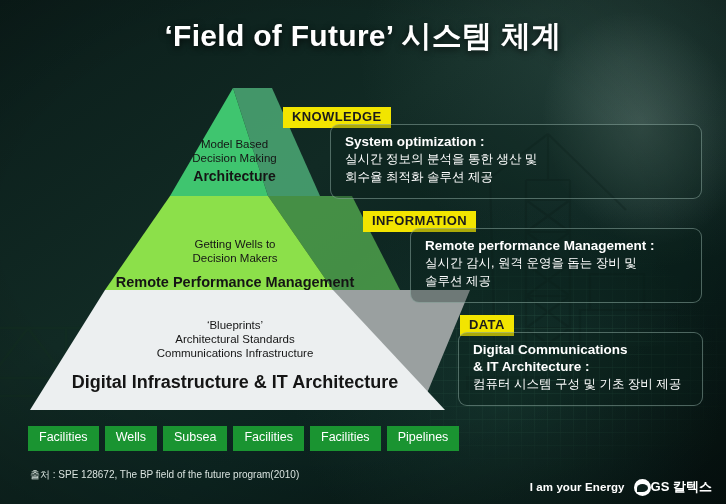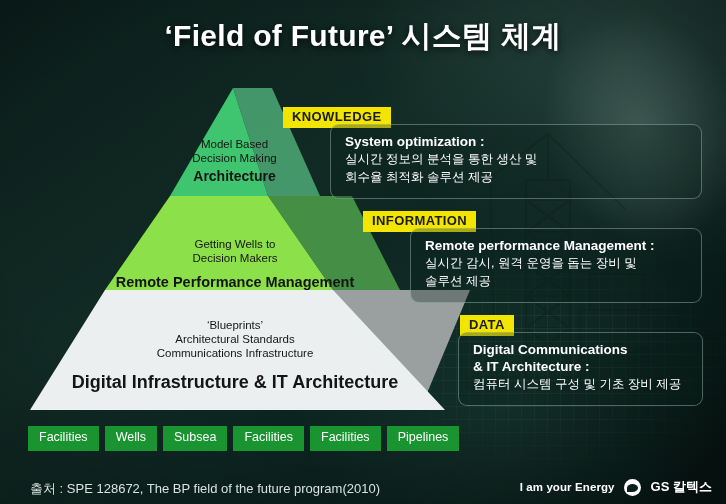--- a/index.html
+++ b/index.html
@@ -157,39 +157,38 @@
     padding: 5px 11px 6px 11px;
     line-height: 1.1;
     white-space: nowrap;
   }
 
   
   .source {
     position: absolute;
     left: 30px; top: 468px;
     color: #d8e2de;
-    font-size: 13px;
-    white-space: nowrap;
-    margin-top: 12px;
+    font-size: 10px;
+    white-space: nowrap;
   }
   .brandbar {
     position: absolute;
     right: 14px; top: 478px;
     display: flex;
     align-items: center;
     gap: 9px;
   }
   .tagline {
     color: #ffffff;
     font-size: 11.5px;
     font-weight: bold;
     letter-spacing: .1px;
     white-space: nowrap;
   }
-  .gslogo { display: flex; align-items: flex-end; gap: 10px; }
+  .gslogo { display: flex; align-items: flex-end; gap: 0; }
   .gsmark {
     width: 17px; height: 17px;
     border-radius: 50%;
     background: #ffffff;
     position: relative;
   }
   .gsmark::after {
     content: "";
     position: absolute;
     left: 3px; top: 4.5px;

